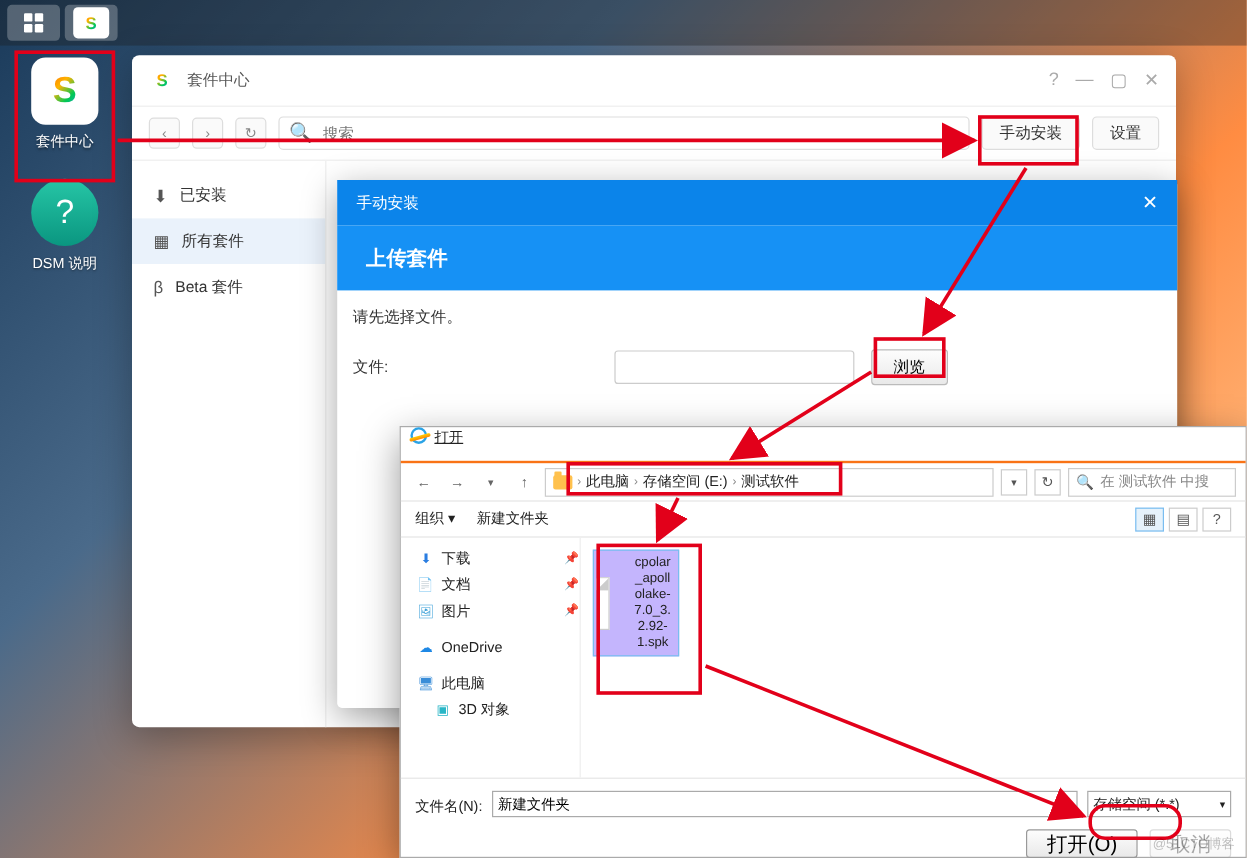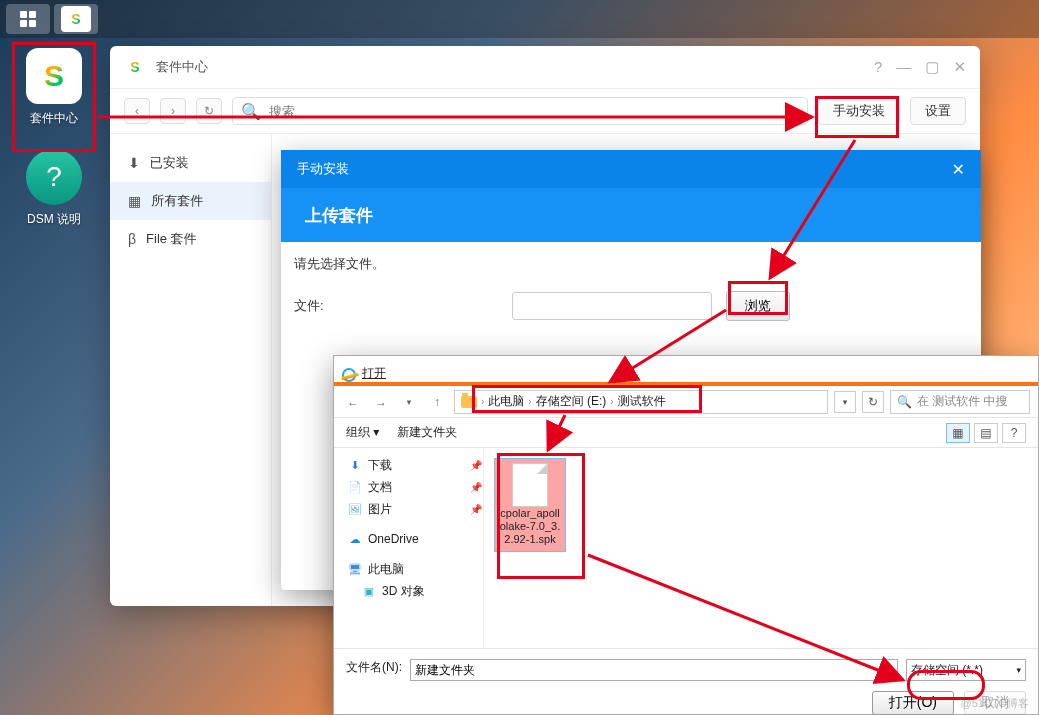--- a/index.html
+++ b/index.html
@@ -49,21 +49,21 @@
 .mi-tb { height:38px; background:#0b84ea; color:#fff; display:flex; align-items:center; padding:0 16px; font-size:13px; }
 .mi-close { margin-left:auto; cursor:pointer; font-size:16px; }
 .mi-header { height:54px; background:#1691f5; display:flex; align-items:center; padding:0 24px; color:#fff; font-size:17px; font-weight:bold; }
 .mi-body { padding:13px; font-size:13px; color:#333; }
 .mi-row { display:flex; align-items:center; gap:14px; margin-top:18px; }
 .mi-input { width:200px; height:28px; border:1px solid #ccc; border-radius:3px; }
 .mi-btn { height:30px; padding:0 18px; border:1px solid #bbb; background:linear-gradient(#fdfdfd,#e9e9e9); border-radius:3px; cursor:pointer; font-size:13px; }
 
 
 .open-win { position:absolute; left:333px; top:355px; width:706px; height:360px; background:#fff; border:1px solid #aaa; box-shadow:0 10px 30px rgba(0,0,0,0.4); font-size:12px; color:#222; }
-.open-tb { height:30px; display:flex; align-items:flex-end; padding:0 8px; gap:6px; border-bottom:4px solid #f97316;text-decoration:underline; }
+.open-tb { height:30px; display:flex; align-items:flex-start; padding:0 8px; gap:6px; border-bottom:2px solid #f97316;text-decoration:underline; }
 .open-tb .title { font-size:12px; }
 .ie-icon { width:14px; height:14px; border:2px solid #2aa3e6; border-radius:50%; position:relative; }
 .ie-icon::after { content:""; position:absolute; left:-3px; top:5px; width:18px; height:3px; background:linear-gradient(#ffcc00,#ff8800); transform:rotate(-15deg); border-radius:2px; }
 .open-nav { height:32px; display:flex; align-items:center; gap:6px; padding:0 8px; border-bottom:1px solid #e5e5e5; }
 .nav-arrow { width:22px; height:22px; color:#666; display:flex; align-items:center; justify-content:center; cursor:pointer; }
 .addr-bar { flex:1; height:24px; border:1px solid #ccc; display:flex; align-items:center; padding:0 6px; gap:4px; font-size:12px; }
 .folder-ico { width:16px; height:12px; background:#ffc14d; border-radius:2px; position:relative; }
 .folder-ico::before { content:""; position:absolute; top:-3px; left:1px; width:6px; height:4px; background:#ffc14d; border-radius:1px 1px 0 0; }
 .bc-sep { color:#888; font-size:10px; }
 .refresh-btn, .dd-btn { width:22px; height:22px; border:1px solid #ccc; display:flex; align-items:center; justify-content:center; color:#555; cursor:pointer; }
@@ -72,30 +72,30 @@
 .view-btns { margin-left:auto; display:flex; gap:4px; }
 .view-btn { width:24px; height:20px; border:1px solid #ccc; display:flex; align-items:center; justify-content:center; color:#555; cursor:pointer; }
 .view-btn.active { background:#e6f2fb; border-color:#7abdf0; }
 .open-body { display:flex; height:200px; }
 .open-tree { width:150px; border-right:1px solid #eee; padding:6px 0; overflow:hidden; }
 .tree-item { height:22px; display:flex; align-items:center; gap:6px; padding-left:14px; cursor:pointer; }
 .tree-item.sub { padding-left:28px; }
 .pin { color:#999; font-size:10px; }
 .ti-ico { width:14px; height:14px; display:flex; align-items:center; justify-content:center; font-size:11px; }
 .open-files { flex:1; padding:10px; }
-.file-tile { width:72px; display:flex; flex-direction:column; align-items:center; gap:0; padding:4px; border:1px solid #7abdf0; background:#fca5a5; cursor:pointer; }
+.file-tile { width:72px; display:flex; align-items:center; gap:19px; padding:4px; border:1px solid #7abdf0; background:#c4b5fd; cursor:pointer; }
 .file-ico { width:36px; height:44px; background:#fff; border:1px solid #ccc; position:relative; }
 .file-ico::after { content:""; position:absolute; right:0; top:0; width:10px; height:10px; background:linear-gradient(135deg,#fff 48%,#ccc 52%); }
 .file-name { font-size:11px; text-align:center; line-height:1.2; word-break:break-all; }
 .open-bottom { border-top:1px solid #e5e5e5; padding:10px 12px; display:flex; flex-direction:column; gap:10px; }
-.fn-row { display:flex; align-items:flex-start; gap:8px; }
+.fn-row { display:flex; align-items:flex-end; gap:8px; }
 .fn-input { flex:1; height:22px; border:1px solid #aaa; padding:0 4px; font-size:12px; }
 .fn-combo { width:120px; height:22px; border:1px solid #aaa; display:flex; align-items:center; padding:0 4px; font-size:12px; justify-content:space-between; }
 .btn-row { display:flex; justify-content:flex-end; gap:10px; }
-.win-btn { height:24px; padding:0 16px; border:1px solid #999; background:linear-gradient(#fdfdfd,#e9e9e9); border-radius:3px; cursor:pointer; font-size:14px; display:flex; align-items:center; }
+.win-btn { height:24px; padding:0 16px; border:1px solid #999; background:linear-gradient(#fdfdfd,#e9e9e9); border-radius:3px; cursor:pointer; font-size:17px; display:flex; align-items:center; }
 
 
 .hl { position:absolute; border:3px solid #e2001a; pointer-events:none; }
 .annot-svg { position:absolute; left:0; top:0; width:1039px; height:715px; pointer-events:none; }
 
 .watermark { position:absolute; right:10px; bottom:4px; font-size:11px; color:rgba(0,0,0,0.25); }
 </style>
 </head>
 <body>
 
@@ -157,21 +157,21 @@
       <div class="sb-item">
         <span class="sb-ico">⬇</span>
         <span>已安装</span>
       </div>
       <div class="sb-item active">
         <span class="sb-ico">▦</span>
         <span>所有套件</span>
       </div>
       <div class="sb-item">
         <span class="sb-ico">β</span>
-        <span>File 套件</span>
+        <span>Beta 套件</span>
       </div>
     </div>
     <div style="flex:1"></div>
   </div>
 </div>
 
 <div class="mi-win">
   <div class="mi-tb">
     <span>手动安装</span>
     <span class="mi-close">✕</span>

